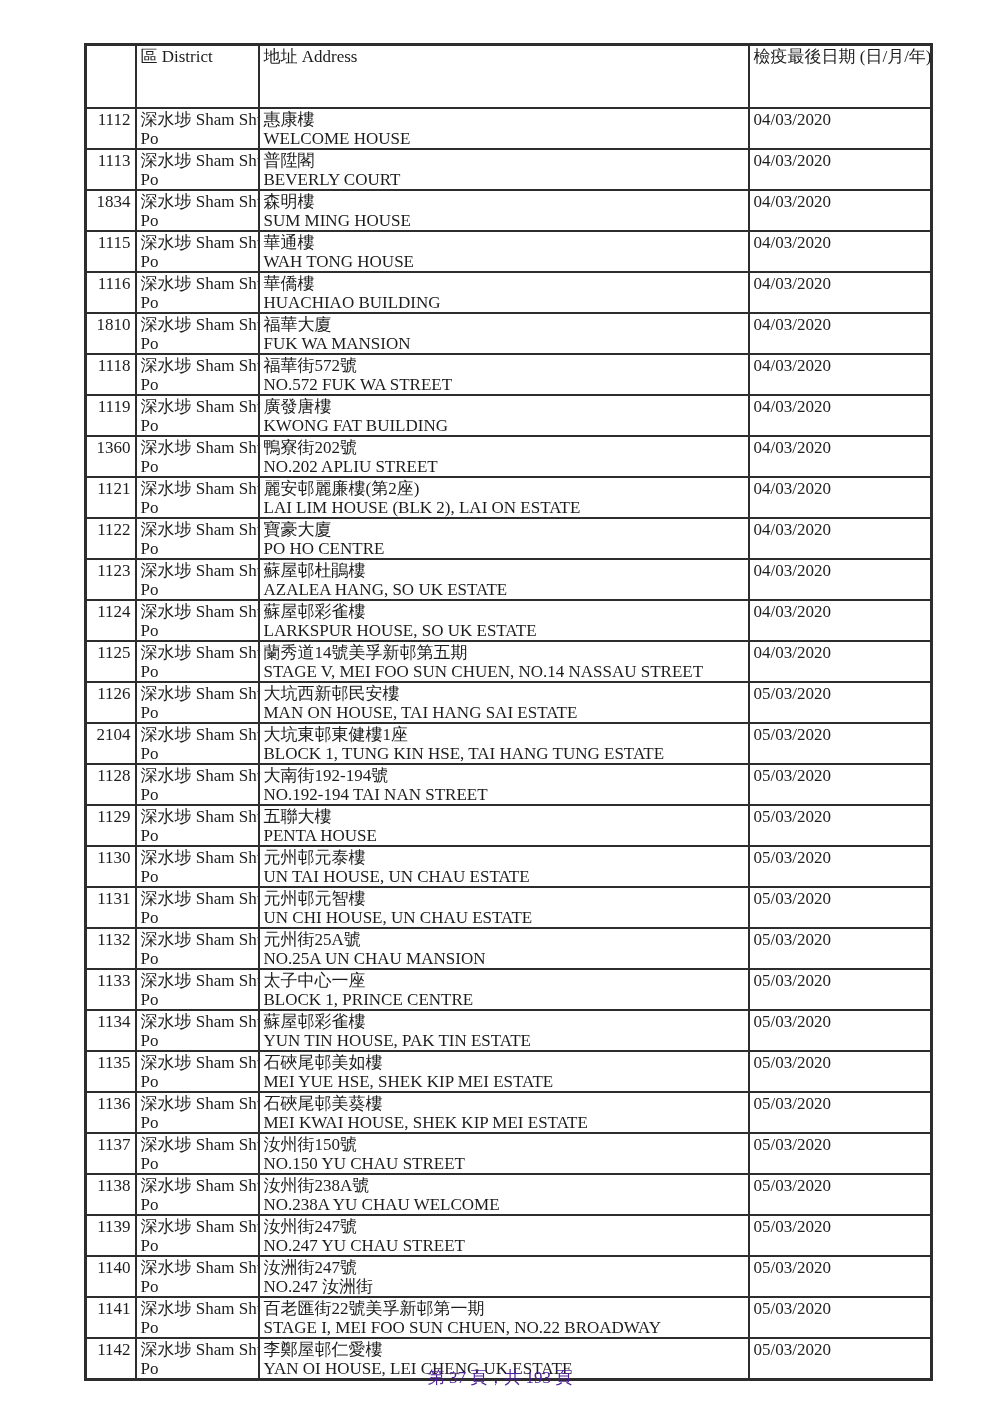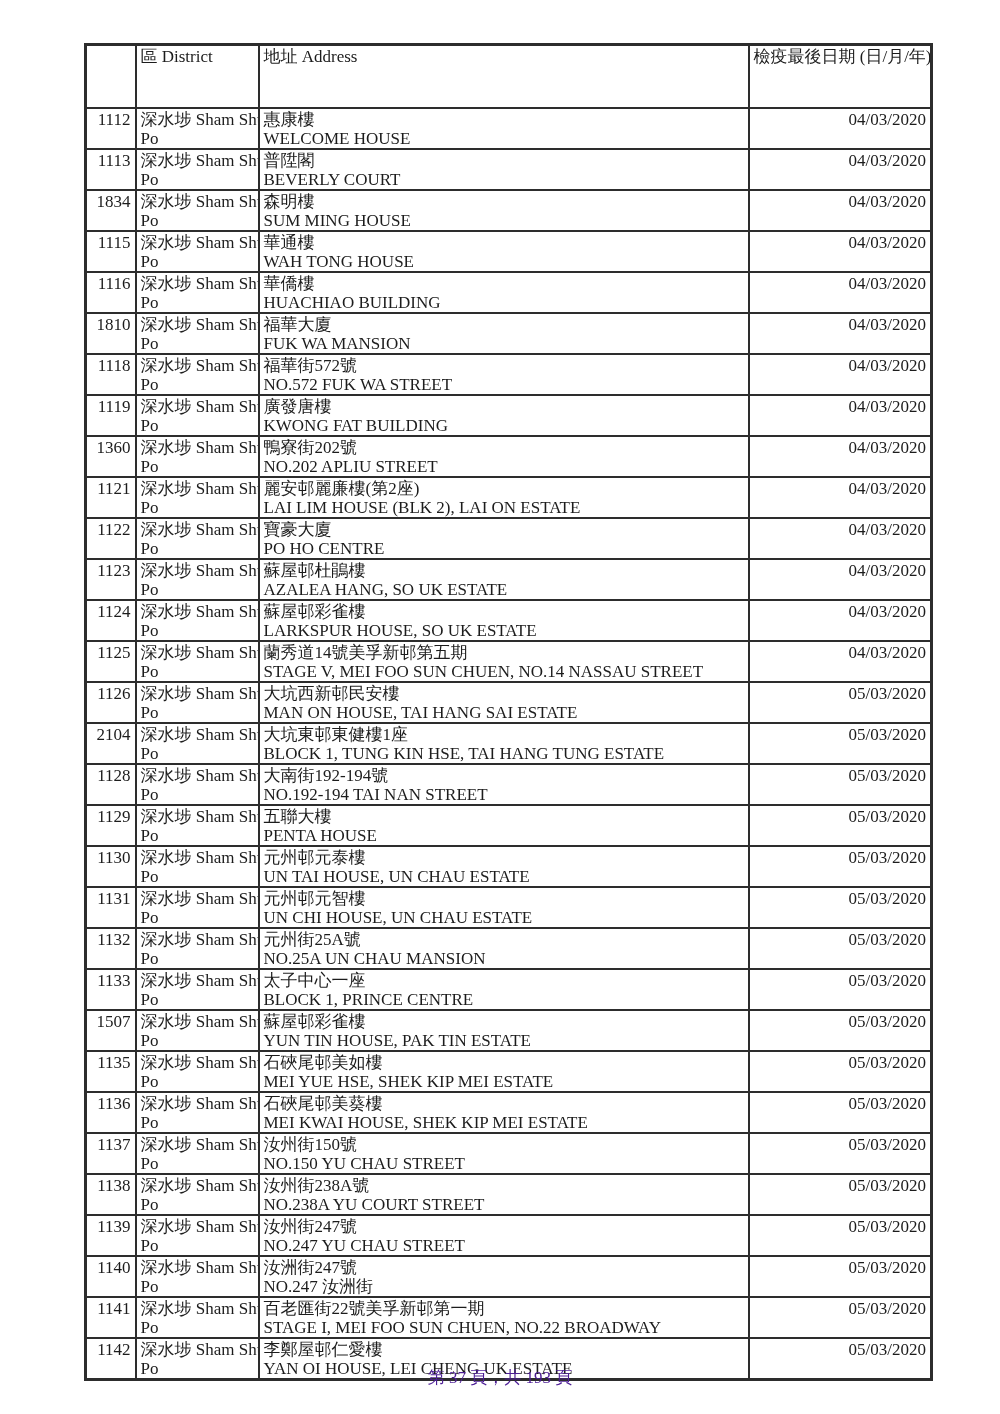--- a/index.html
+++ b/index.html
@@ -42,21 +42,21 @@
     white-space: nowrap;
   }
   thead th {
     text-align: left;
     height: 60px;
     padding-top: 3px;
     font-family: Liberation Serif, serif;
   }
   tbody tr { height: 40px; }
   td.cell-num  { text-align: right; }
-  td.cell-date { text-align: right; }
+  td.cell-date { text-align: left; }
   td.cell-district .line,
   td.cell-address .line { display: block; }
 
   .page-footer {
     position: absolute;
     left: 0;
     top: 1366px;
     width: 1000px;
     text-align: center;
     font-size: 17px;
@@ -374,21 +374,21 @@
       <span class="line">Po</span>
     </td>
     <td class="cell-address">
       <span class="line">太子中心一座</span>
       <span class="line">BLOCK 1, PRINCE CENTRE</span>
     </td>
     <td class="cell-date">05/03/2020</td>
   </tr>
 
   <tr>
-    <td class="cell-num">1507</td>
+    <td class="cell-num">1134</td>
     <td class="cell-district">
       <span class="line">深水埗 Sham Shui</span>
       <span class="line">Po</span>
     </td>
     <td class="cell-address">
       <span class="line">蘇屋邨彩雀樓</span>
       <span class="line">YUN TIN HOUSE, PAK TIN ESTATE</span>
     </td>
     <td class="cell-date">05/03/2020</td>
   </tr>
@@ -433,21 +433,21 @@
   </tr>
 
   <tr>
     <td class="cell-num">1138</td>
     <td class="cell-district">
       <span class="line">深水埗 Sham Shui</span>
       <span class="line">Po</span>
     </td>
     <td class="cell-address">
       <span class="line">汝州街238A號</span>
-      <span class="line">NO.238A YU COURT STREET</span>
+      <span class="line">NO.238A YU CHAU WELCOME</span>
     </td>
     <td class="cell-date">05/03/2020</td>
   </tr>
 
   <tr>
     <td class="cell-num">1139</td>
     <td class="cell-district">
       <span class="line">深水埗 Sham Shui</span>
       <span class="line">Po</span>
     </td>

